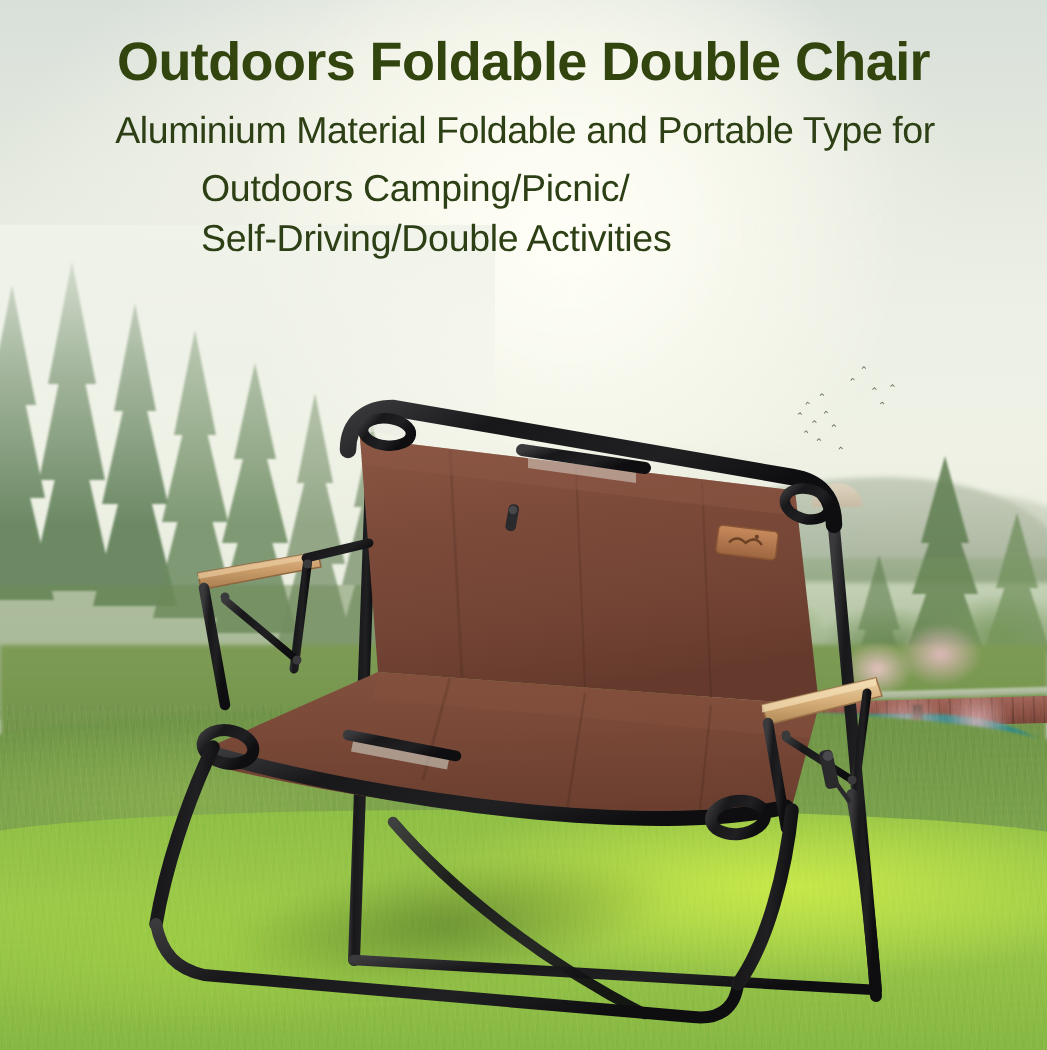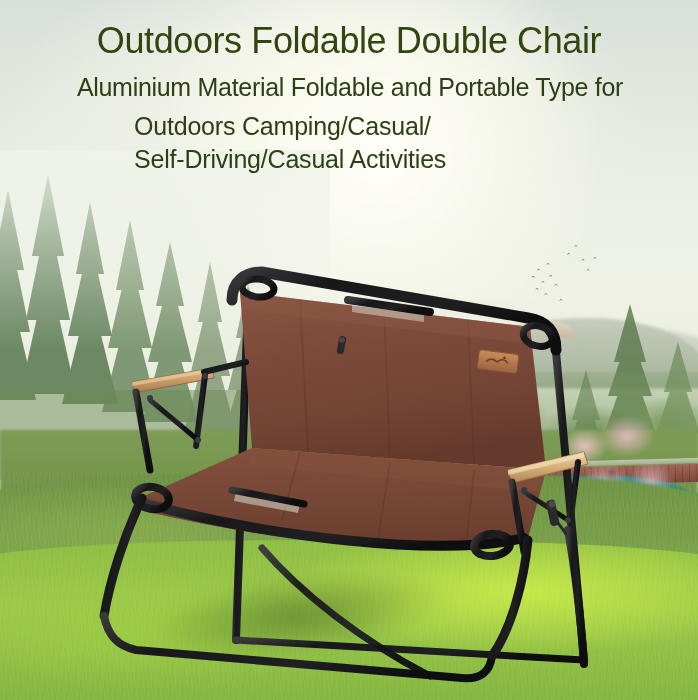--- a/index.html
+++ b/index.html
@@ -146,21 +146,21 @@
 
   
   .bird { position:absolute; color:#4d5a4a; font-size:7px; line-height:1; opacity:.8; }
 
   
   #chair { position:absolute; left:0; top:0; width:698px; height:700px; }
 
   
   .text-wrap { position:absolute; left:0; top:0; width:698px; z-index:40; }
   .headline {
-    font-size:36px; font-weight:normal; color:#33450f; letter-spacing:-.4px;
+    font-size:36px; font-weight:bold; color:#33450f; letter-spacing:-.4px;
     text-align:center; line-height:1.05; padding:22px 4px 0 4px;
     white-space:nowrap;
   }
   .subline1 {
     font-size:25px; color:#2d3f14; text-align:center; line-height:1.1;
     padding:14px 0 0 2px; white-space:nowrap; letter-spacing:-.3px;
   }
   .subline2, .subline3 {
     font-size:25px; color:#2d3f14; line-height:1.32;
     padding-left:134px; letter-spacing:-.2px; white-space:nowrap;
@@ -397,17 +397,17 @@
     </g>
     <g>
       <rect x="338" y="336" width="7" height="18" rx="3" fill="#2a2a2d" transform="rotate(10 341 345)"></rect>
       <circle cx="342" cy="340" r="2.8" fill="#48484c"></circle>
     </g>
   </svg>
 
   <div class="text-wrap">
     <div class="headline">Outdoors Foldable Double Chair</div>
     <div class="subline1">Aluminium Material Foldable and Portable Type for</div>
-    <div class="subline2">Outdoors Camping/Casual/</div>
-    <div class="subline3">Self-Driving/Casual Activities</div>
+    <div class="subline2">Outdoors Camping/Picnic/</div>
+    <div class="subline3">Self-Driving/Double Activities</div>
   </div>
 
 </div>
 
 </body></html>

